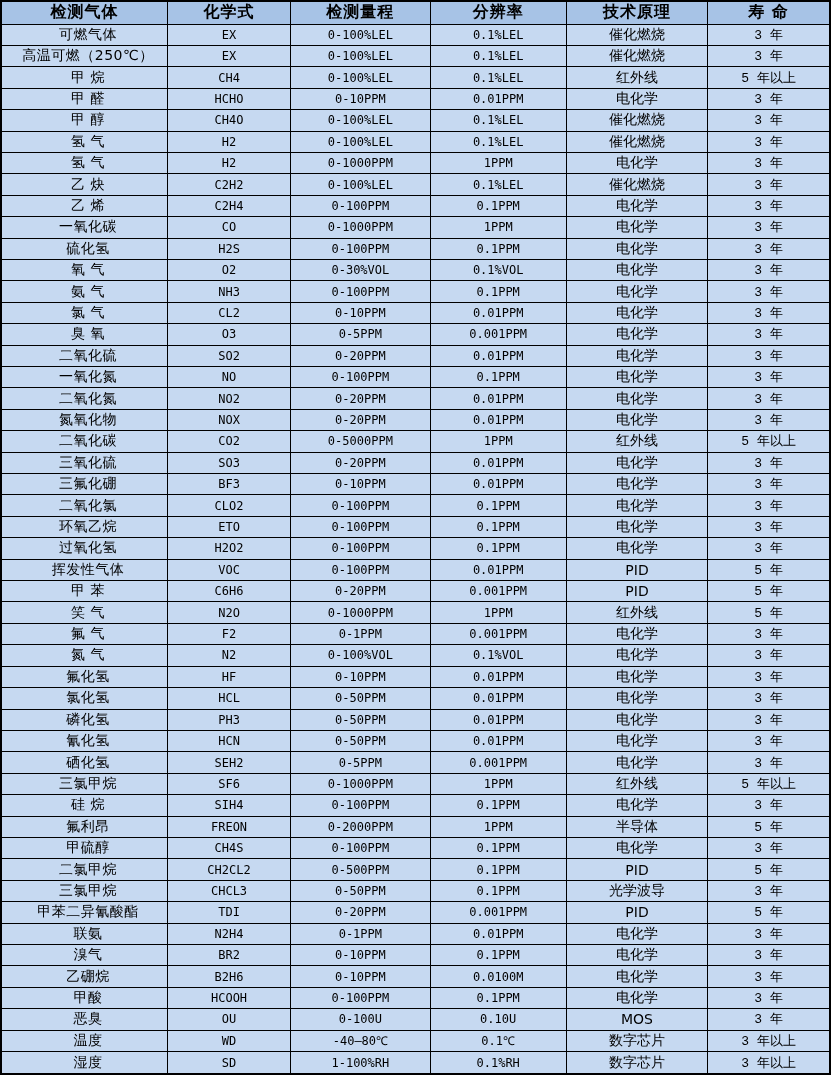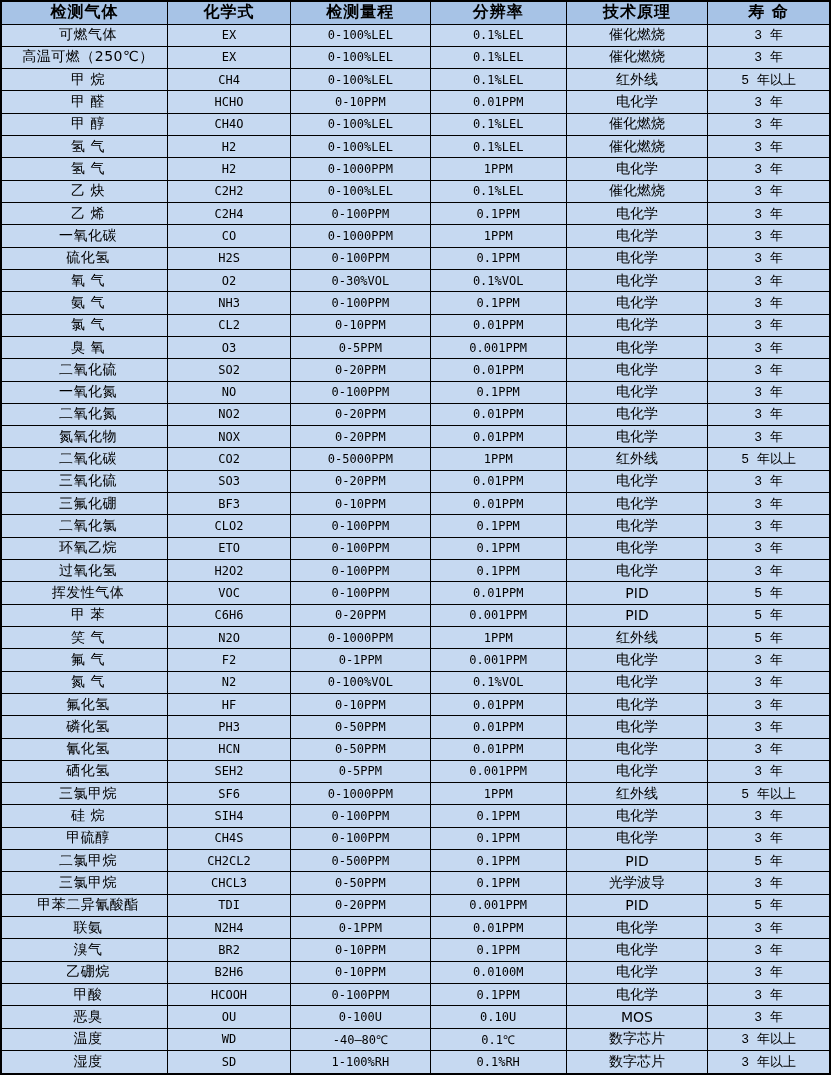--- a/index.html
+++ b/index.html
@@ -316,20 +316,28 @@
       </tr>
       <tr>
         <td class="c0">氟化氢</td>
         <td class="c1">HF</td>
         <td class="c2">0-10PPM</td>
         <td class="c3">0.01PPM</td>
         <td class="c4">电化学</td>
         <td class="c5">3 年</td>
       </tr>
       <tr>
+        <td class="c0">氯化氢</td>
+        <td class="c1">HCL</td>
+        <td class="c2">0-50PPM</td>
+        <td class="c3">0.01PPM</td>
+        <td class="c4">电化学</td>
+        <td class="c5">3 年</td>
+      </tr>
+      <tr>
         <td class="c0">磷化氢</td>
         <td class="c1">PH3</td>
         <td class="c2">0-50PPM</td>
         <td class="c3">0.01PPM</td>
         <td class="c4">电化学</td>
         <td class="c5">3 年</td>
       </tr>
       <tr>
         <td class="c0">氰化氢</td>
         <td class="c1">HCN</td>
@@ -354,20 +362,28 @@
         <td class="c4">红外线</td>
         <td class="c5">5 年以上</td>
       </tr>
       <tr>
         <td class="c0">硅 烷</td>
         <td class="c1">SIH4</td>
         <td class="c2">0-100PPM</td>
         <td class="c3">0.1PPM</td>
         <td class="c4">电化学</td>
         <td class="c5">3 年</td>
+      </tr>
+      <tr>
+        <td class="c0">氟利昂</td>
+        <td class="c1">FREON</td>
+        <td class="c2">0-2000PPM</td>
+        <td class="c3">1PPM</td>
+        <td class="c4">半导体</td>
+        <td class="c5">5 年</td>
       </tr>
       <tr>
         <td class="c0">甲硫醇</td>
         <td class="c1">CH4S</td>
         <td class="c2">0-100PPM</td>
         <td class="c3">0.1PPM</td>
         <td class="c4">电化学</td>
         <td class="c5">3 年</td>
       </tr>
       <tr>

